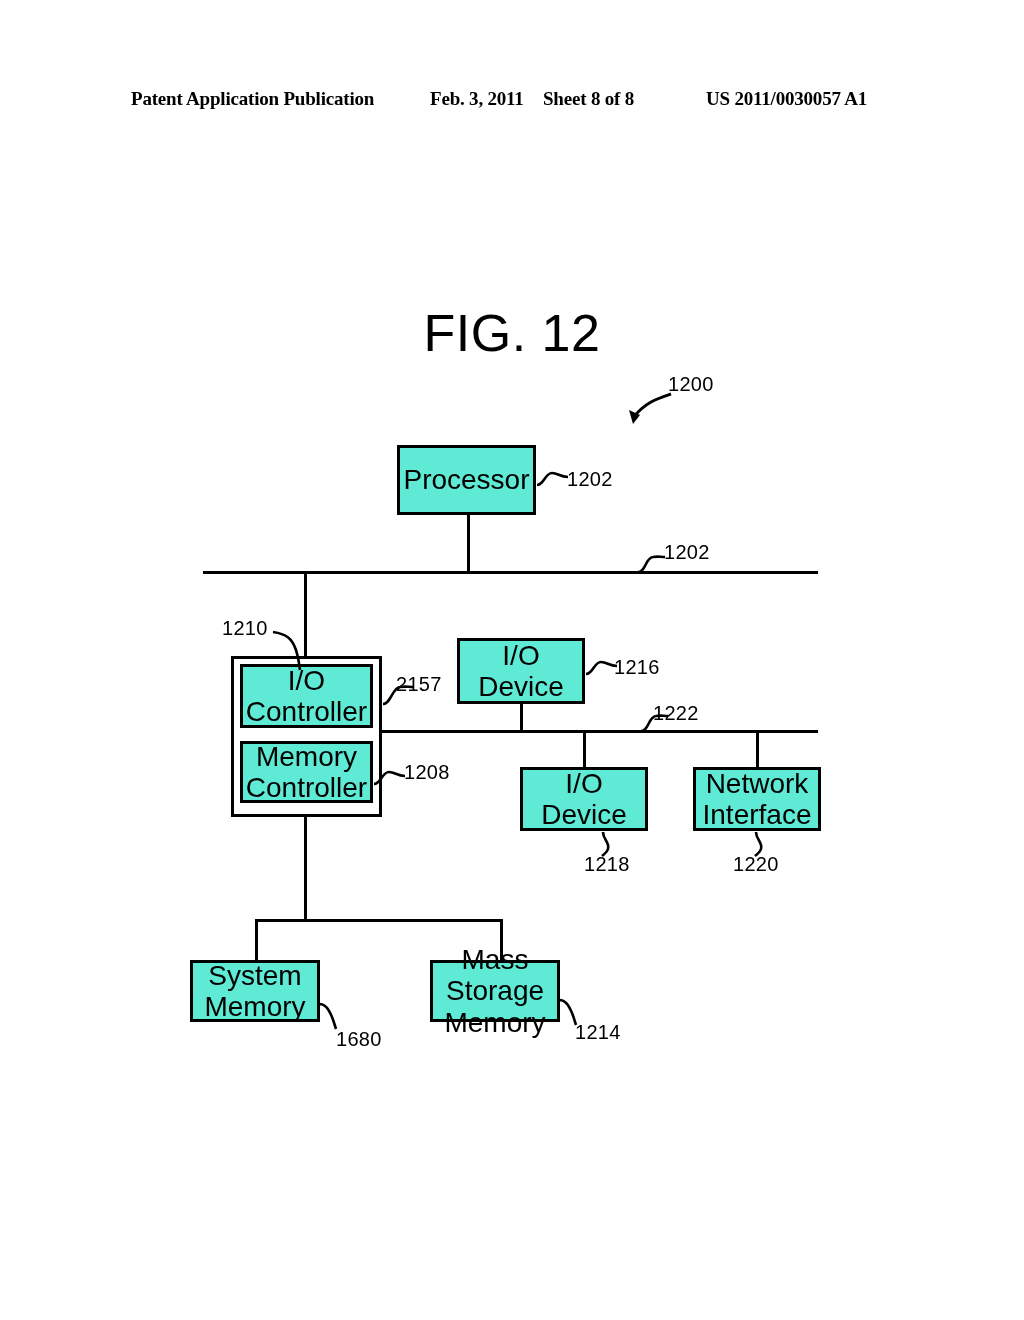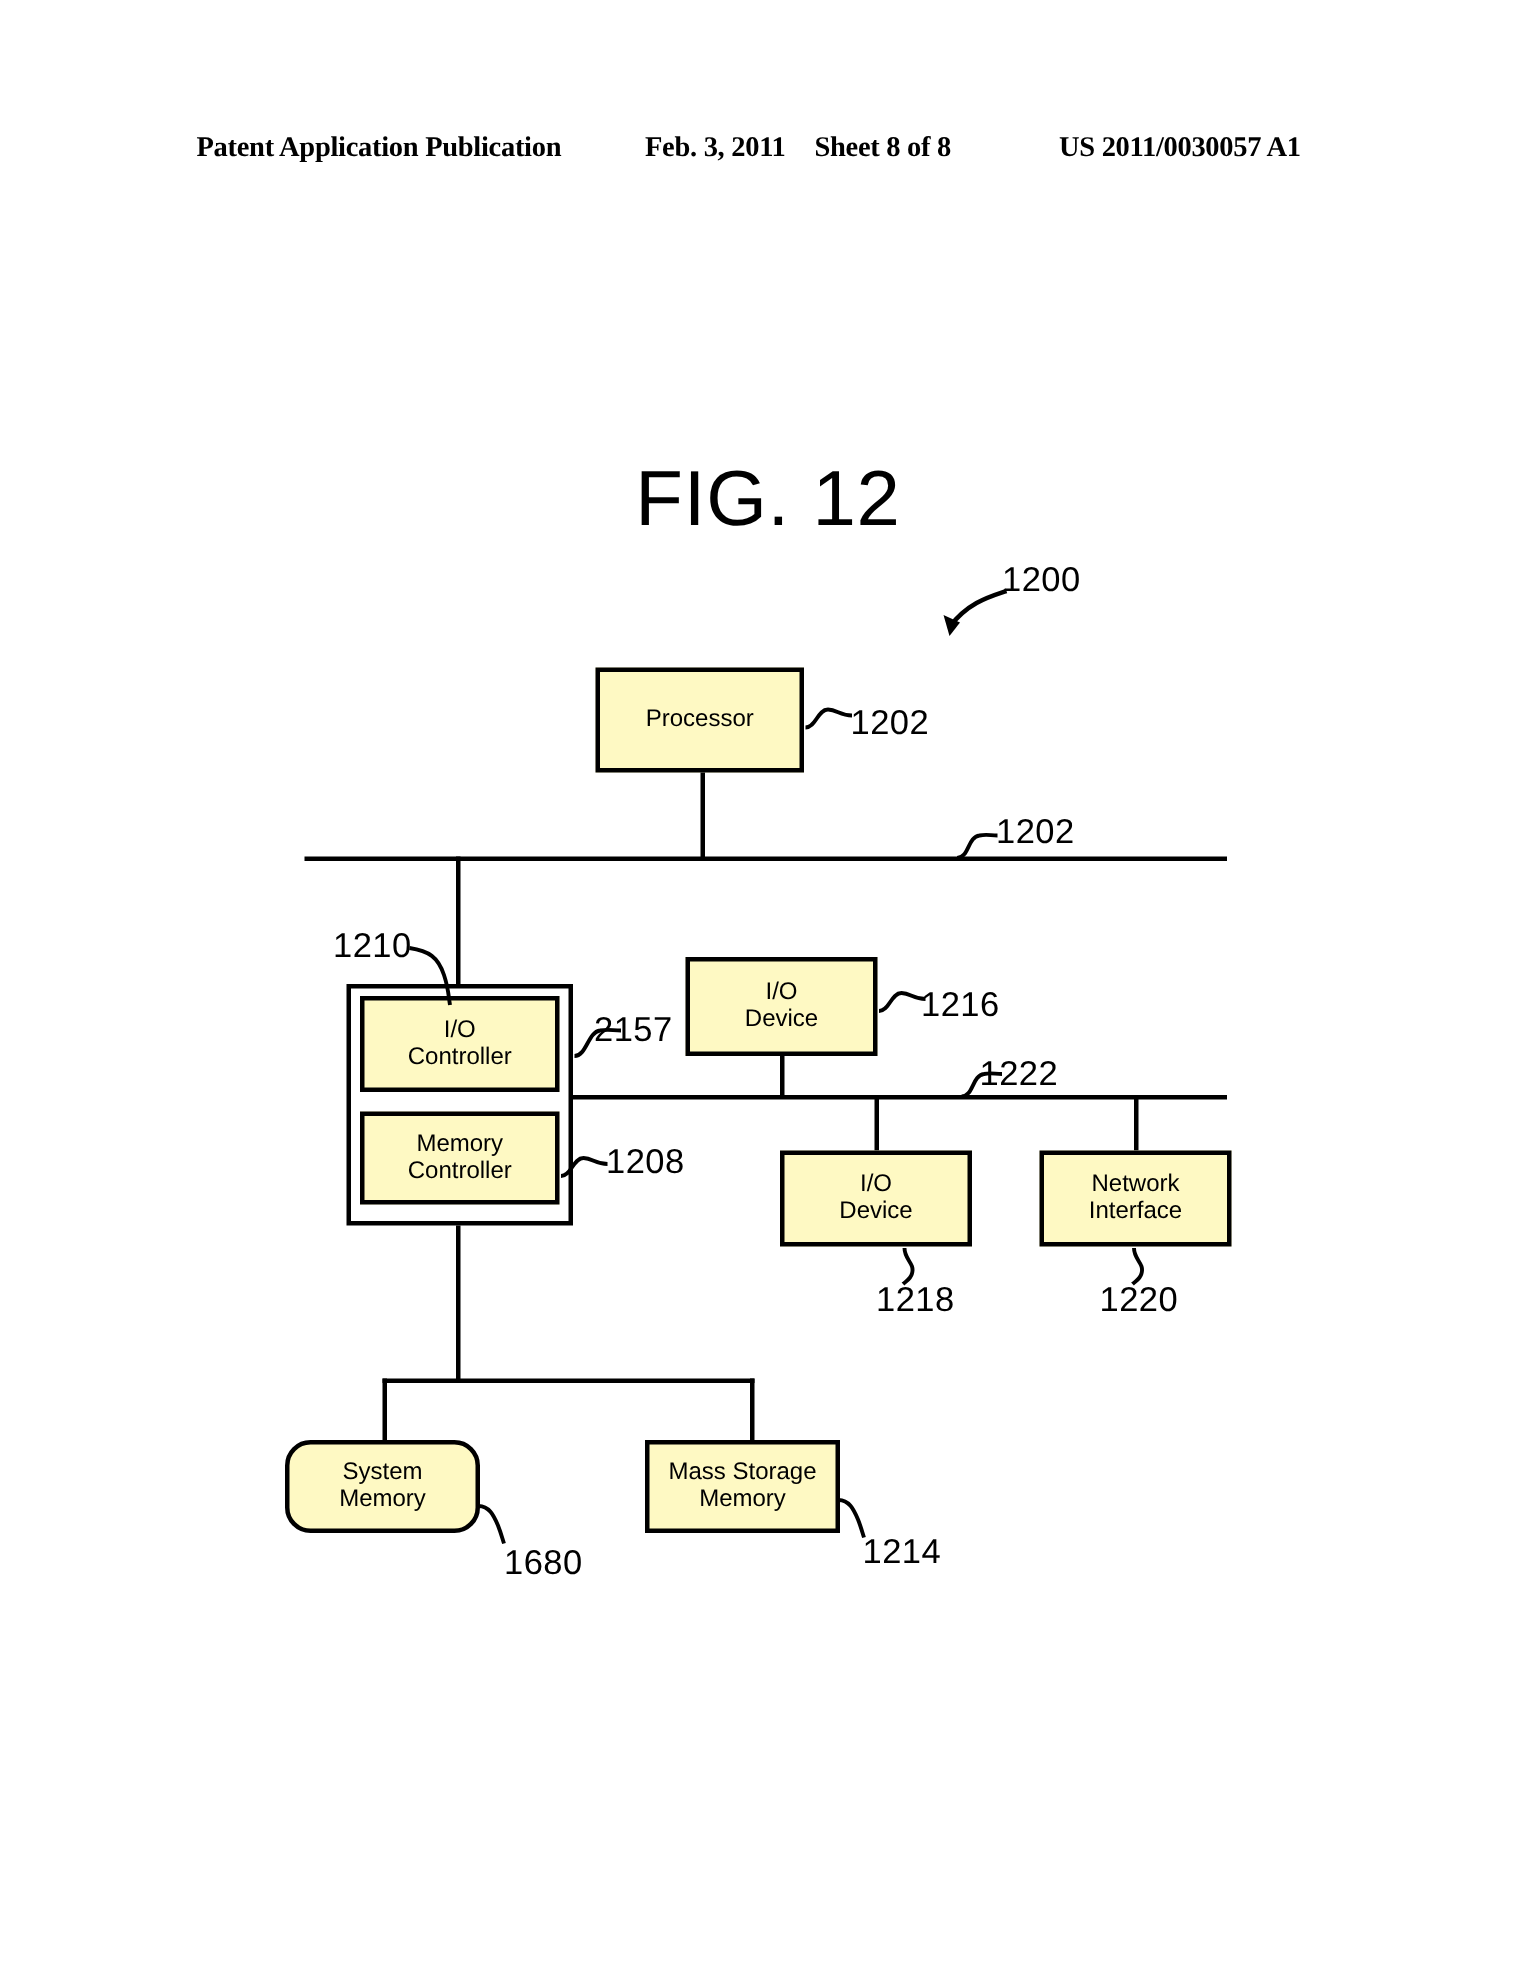--- a/index.html
+++ b/index.html
@@ -53,26 +53,26 @@
     font-size: 52px;
     font-weight: normal;
     letter-spacing: 0.5px;
   }
 
   
   .node-box {
     position: absolute;
     box-sizing: border-box;
     border: 3px solid #000000;
-    background: #fef9c3;
+    background: #5eead4;
     display: flex;
     align-items: center;
     justify-content: center;
     text-align: center;
-    font-size: 16px;
+    font-size: 28px;
     line-height: 1.12;
     white-space: pre-line;
   }
   .node-box.inner {
     border-width: 3px;
   }
   .outer-block {
     position: absolute;
     box-sizing: border-box;
     border: 3px solid #000000;
@@ -83,21 +83,21 @@
     background: #000000;
     height: 3px;
   }
   .line-v {
     position: absolute;
     background: #000000;
     width: 3px;
   }
   .ref-num {
     position: absolute;
-    font-size: 23px;
+    font-size: 20px;
     letter-spacing: 0.3px;
     white-space: nowrap;
   }
   .leader {
     position: absolute;
     overflow: visible;
   }
   .leader path {
     fill: none;
     stroke: #000000;
@@ -198,21 +198,21 @@
   <div class="ref-num" style="left:733px; top:853px;">1220</div>
 
   <div class="line-v" style="left:304px; top:817px; height:105px;"></div>
 
   <div class="line-h" style="left:255px; top:919px; width:248px;"></div>
 
   <div class="line-v" style="left:255px; top:919px; height:41px;"></div>
 
   <div class="line-v" style="left:500px; top:919px; height:41px;"></div>
 
-  <div class="node-box" id="node-system-memory" style="left:190px; top:960px; width:130px; height:62px;border-radius:17px;">System
+  <div class="node-box" id="node-system-memory" style="left:190px; top:960px; width:130px; height:62px;">System
 Memory</div>
   <svg class="leader" style="left:318px; top:1000px;" width="26" height="30" viewBox="0 0 26 30">
     <path d="M 1 4 C 8 4, 11 10, 14 17 C 16 22, 17 26, 18 29"></path>
   </svg>
   <div class="ref-num" style="left:336px; top:1028px;">1680</div>
 
   <div class="node-box" id="node-mass-storage-memory" style="left:430px; top:960px; width:130px; height:62px;">Mass Storage
 Memory</div>
   <svg class="leader" style="left:558px; top:997px;" width="26" height="30" viewBox="0 0 26 30">
     <path d="M 1 3 C 8 3, 11 9, 14 16 C 16 21, 17 25, 18 28"></path>

